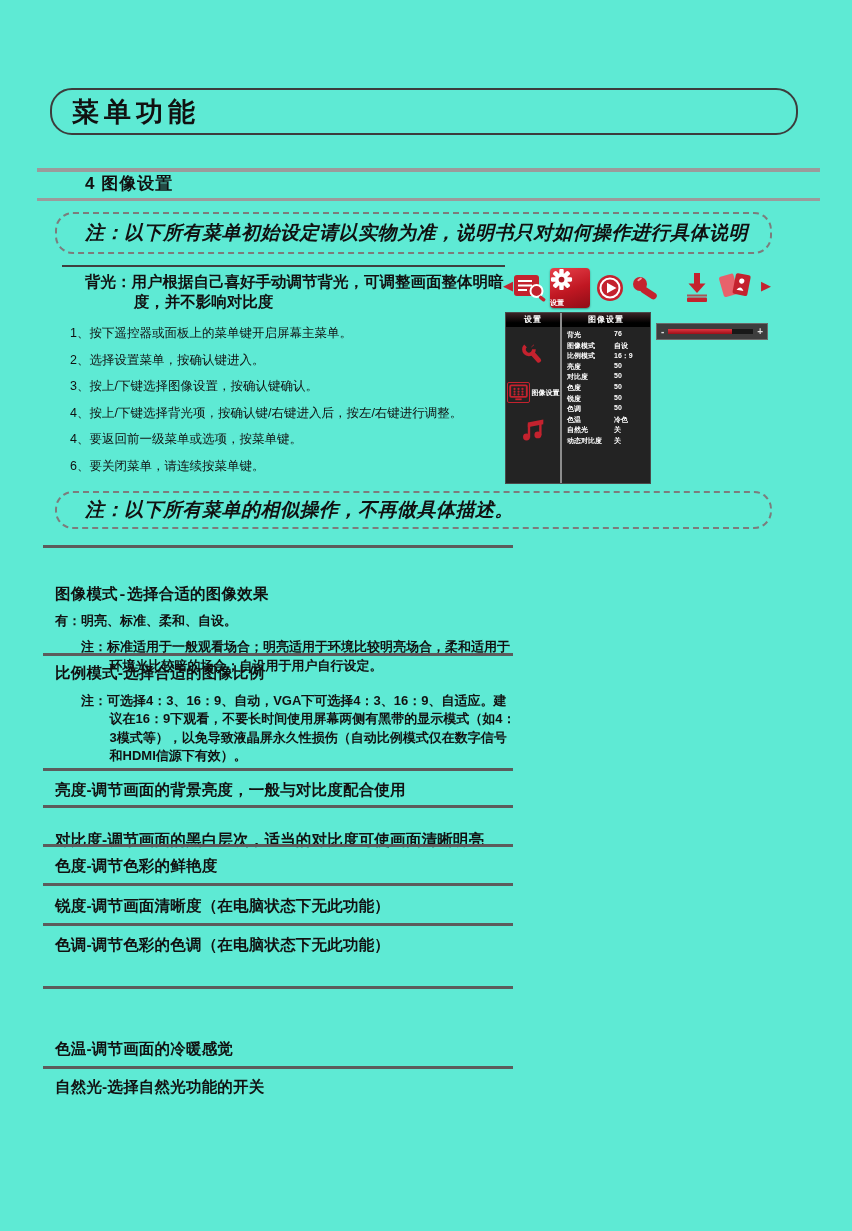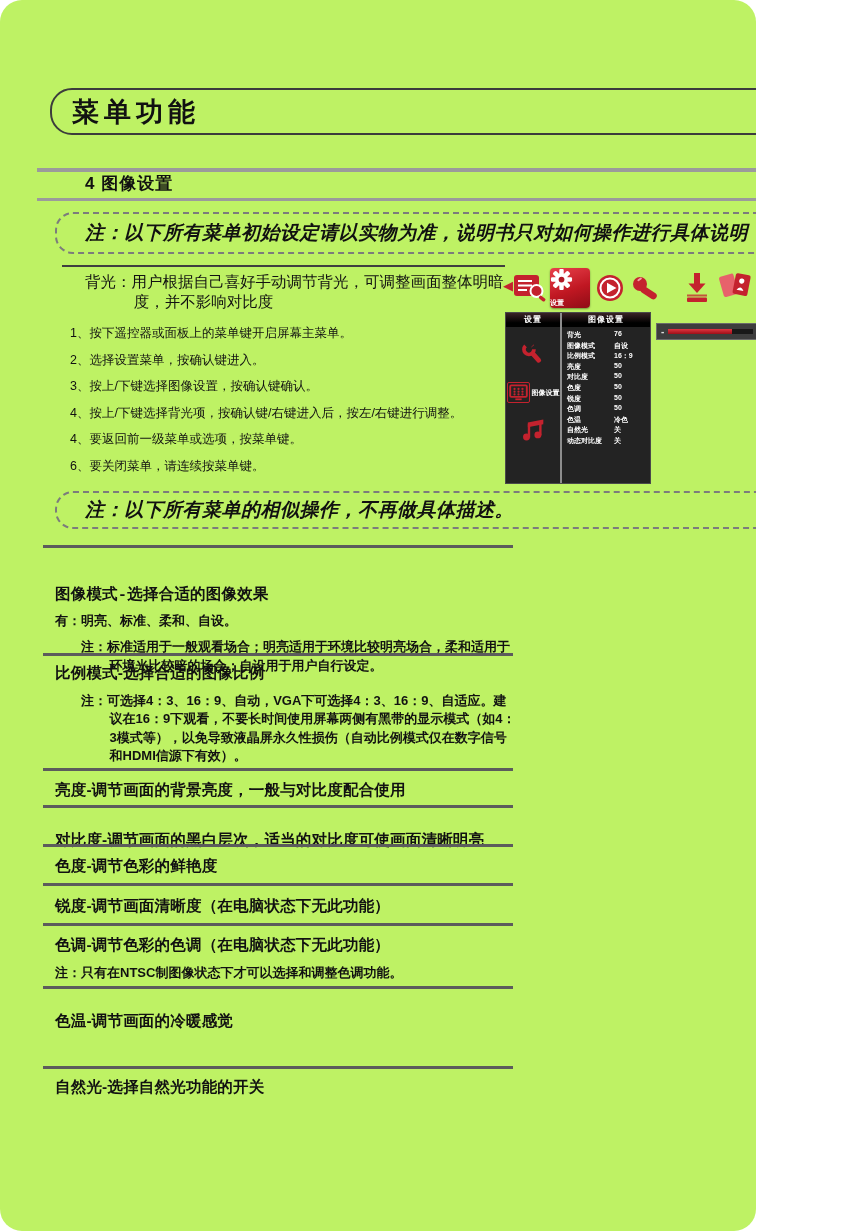--- a/index.html
+++ b/index.html
@@ -1,37 +1,37 @@
 <!DOCTYPE html>
 <html><head>
 <meta charset="utf-8">
 <style>
   * { margin:0; padding:0; box-sizing:border-box; }
   html,body { background:#fff; }
   .page {
-    position:relative; width:756px; height:1231px; background:#bef264;
-    font-family:"Liberation Sans","DejaVu Sans",sans-serif; color:#1a1a1a; overflow:hidden;border-radius:22px;
+    position:relative; width:852px; height:1231px; background:#5eead4;
+    font-family:"Liberation Sans","DejaVu Sans",sans-serif; color:#1a1a1a; overflow:hidden;
   }
   .abs { position:absolute; }
 
   
   .title-box { left:50px; top:88px; width:748px; height:47px; border:2.5px solid #3c3c3c; border-radius:22px; display:flex; align-items:center; padding-left:20px; }
   .title-box h1 { font-family:"Liberation Serif","DejaVu Serif",serif; font-size:27px; font-weight:900; letter-spacing:5px; color:#111; }
 
   
   .band-rule { background:#9b9b9b; }
   .band-title { left:85px; top:172px; font-size:17px; font-weight:700; color:#111; letter-spacing:1px; }
 
   
   .notebox { border:2px dashed #7c7c7c; border-radius:18px; display:flex; align-items:center; padding-left:28px;
     font-family:"Liberation Serif","DejaVu Serif",serif; font-weight:700; font-style:italic; font-size:19px; color:#111; letter-spacing:0.5px; }
 
   
   .thin-rule { background:#3f3f3f; }
-  .bl-para { left:85px; top:272px; width:424px; font-size:15.5px; font-weight:400; line-height:1.32;
+  .bl-para { left:85px; top:272px; width:424px; font-size:15.5px; font-weight:700; line-height:1.32;
     padding-left:3.15em; text-indent:-3.15em; color:#111; }
   .steps { left:70px; top:325px; width:448px; }
   .steps div { font-size:12.5px; font-weight:400; color:#111; margin-bottom:9.5px; white-space:nowrap; }
 
   
   .osd-icons { left:503px; top:266px; width:272px; height:46px; }
   .osd-icons > span { position:absolute; display:block; }
   .chev { color:#c4222e; font-size:13px; font-family:"DejaVu Sans",sans-serif; }
   .gear-tile { width:40px; height:40px; border-radius:4px; background:linear-gradient(160deg,#e8414b 0%,#c01722 55%,#8f0d16 100%);
     display:flex; flex-direction:column; align-items:center; justify-content:center; box-shadow:0 1px 2px rgba(0,0,0,.4); }
@@ -297,25 +297,24 @@
   </div>
 
   <div class="abs sec-rule" style="top:883px;"></div>
   <div class="abs sec" style="top:896px;">
     <h2>锐度-调节画面清晰度（在电脑状态下无此功能）</h2>
   </div>
 
   <div class="abs sec-rule" style="top:923px;"></div>
   <div class="abs sec" style="top:935px;">
     <h2>色调-调节色彩的色调（在电脑状态下无此功能）</h2>
-    <p>注：只有在NTSC制图像状态下才可以选择和调整色调功能。</p>
   </div>
 
   <div class="abs sec-rule" style="top:986px;"></div>
-  <div class="abs sec" style="top:1011px;">
+  <div class="abs sec" style="top:1039px;">
     <h2>色温-调节画面的冷暖感觉</h2>
   </div>
 
   <div class="abs sec-rule" style="top:1066px;"></div>
   <div class="abs sec" style="top:1077px;">
     <h2>自然光-选择自然光功能的开关</h2>
   </div>
 
 
 </div>

